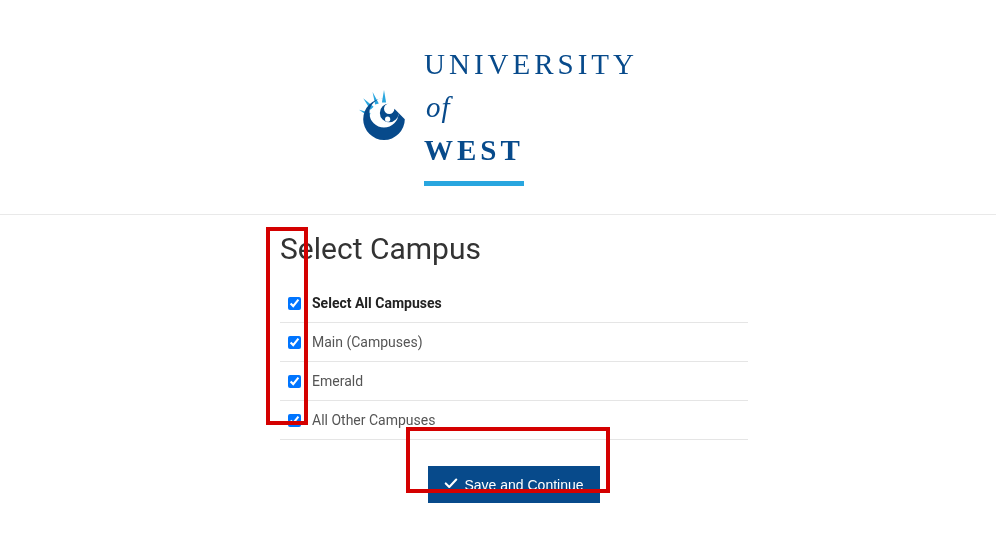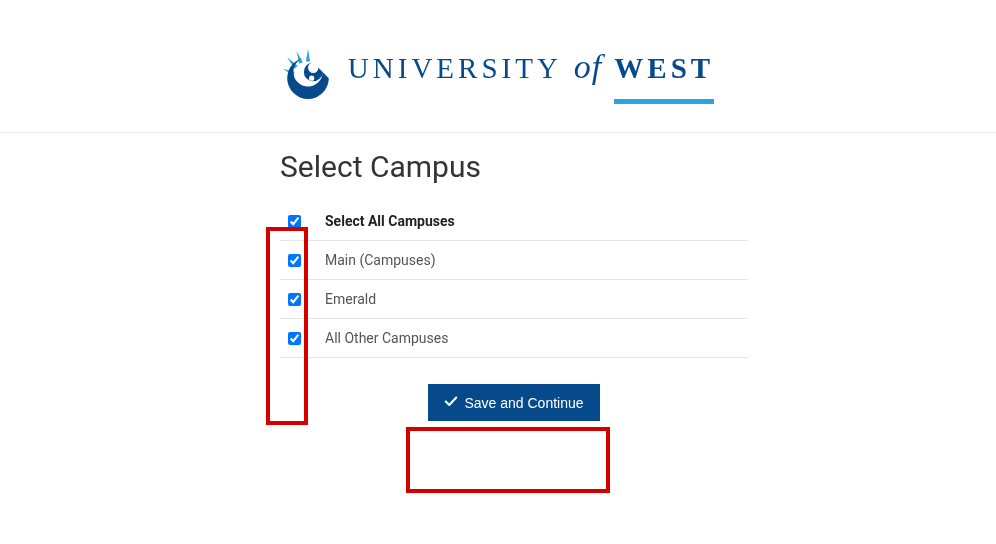--- a/index.html
+++ b/index.html
@@ -22,26 +22,27 @@
     }
     .logo-text {
       font-family: Georgia, "Times New Roman", serif;
       font-size: 29px;
       letter-spacing: 4px;
       color: #074a8b;
       font-weight: 400;
       display: inline-flex;
       align-items: baseline;
       gap: 10px;
+      flex-direction: column;
     }
     .logo-text .of {
       font-style: italic;
       letter-spacing: 1px;
       text-transform: lowercase;
-      font-size: 34px;
+      font-size: 29px;
       padding: 0 2px;
     }
     .logo-text .west {
       border-bottom: 5px solid #29a6df;
       padding-bottom: 14px;
       font-weight: 700;
     }
     .content {
       width: 500px;
       margin: 16px auto 0;
@@ -53,21 +54,21 @@
       color: #333;
       margin: 12px 0 18px;
       font-family: -apple-system, Roboto, "Helvetica Neue", Arial, sans-serif;
     }
     ul.campus-list {
       list-style: none;
     }
     ul.campus-list li {
       display: flex;
       align-items: center;
-      gap: 24px;
+      gap: 11px;
       padding: 11px 4px;
       border-bottom: 1px solid #e5e5e5;
       font-size: 14px;
       color: #555;
     }
     ul.campus-list li:first-child .label {
       font-weight: 700;
       color: #222;
     }
     ul.campus-list li input[type="checkbox"] {

